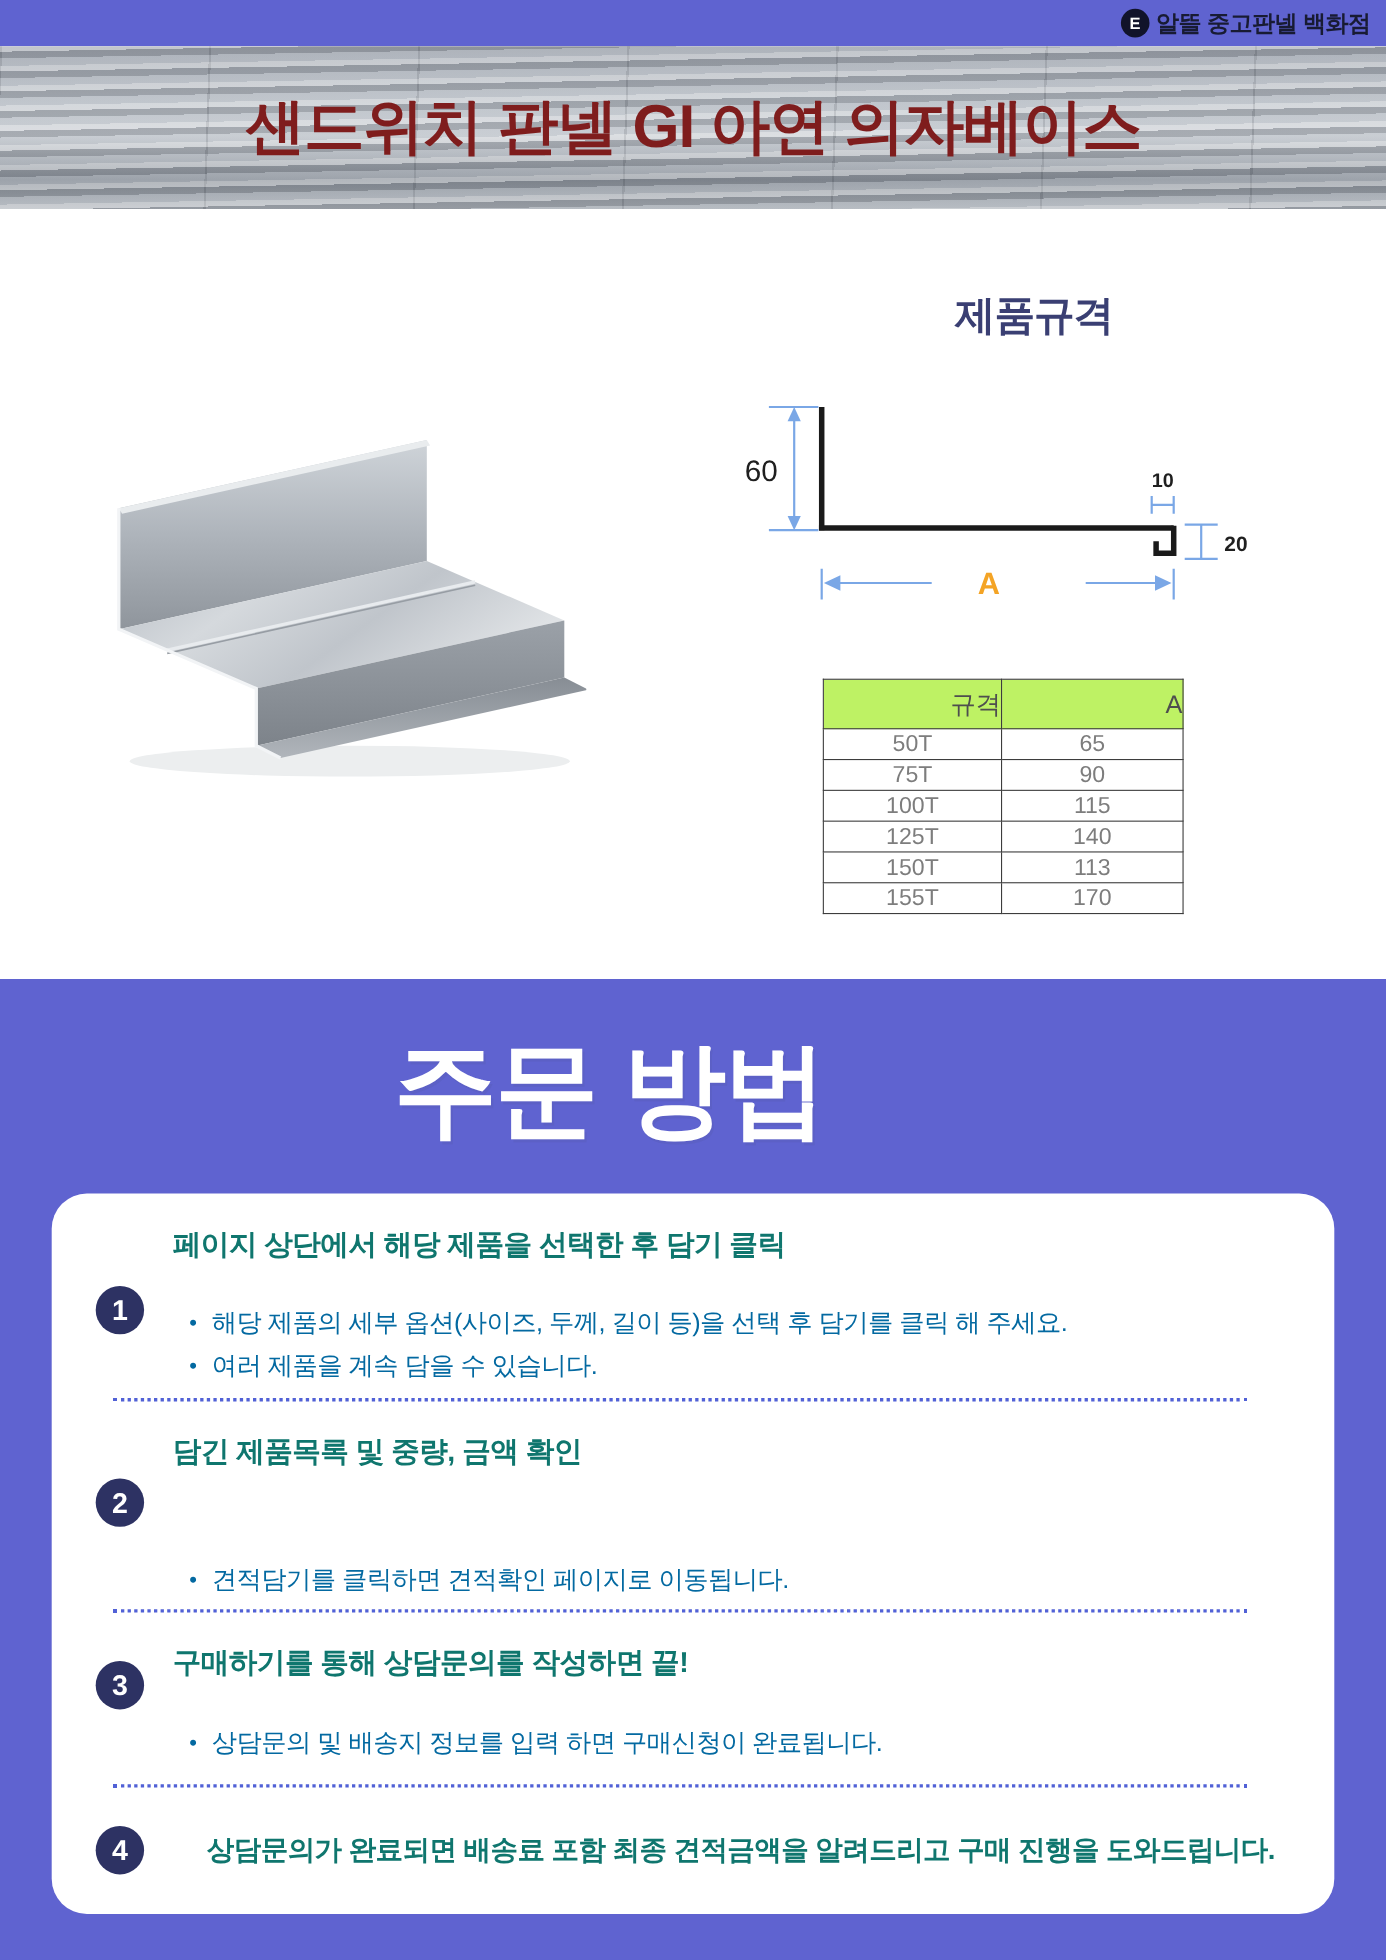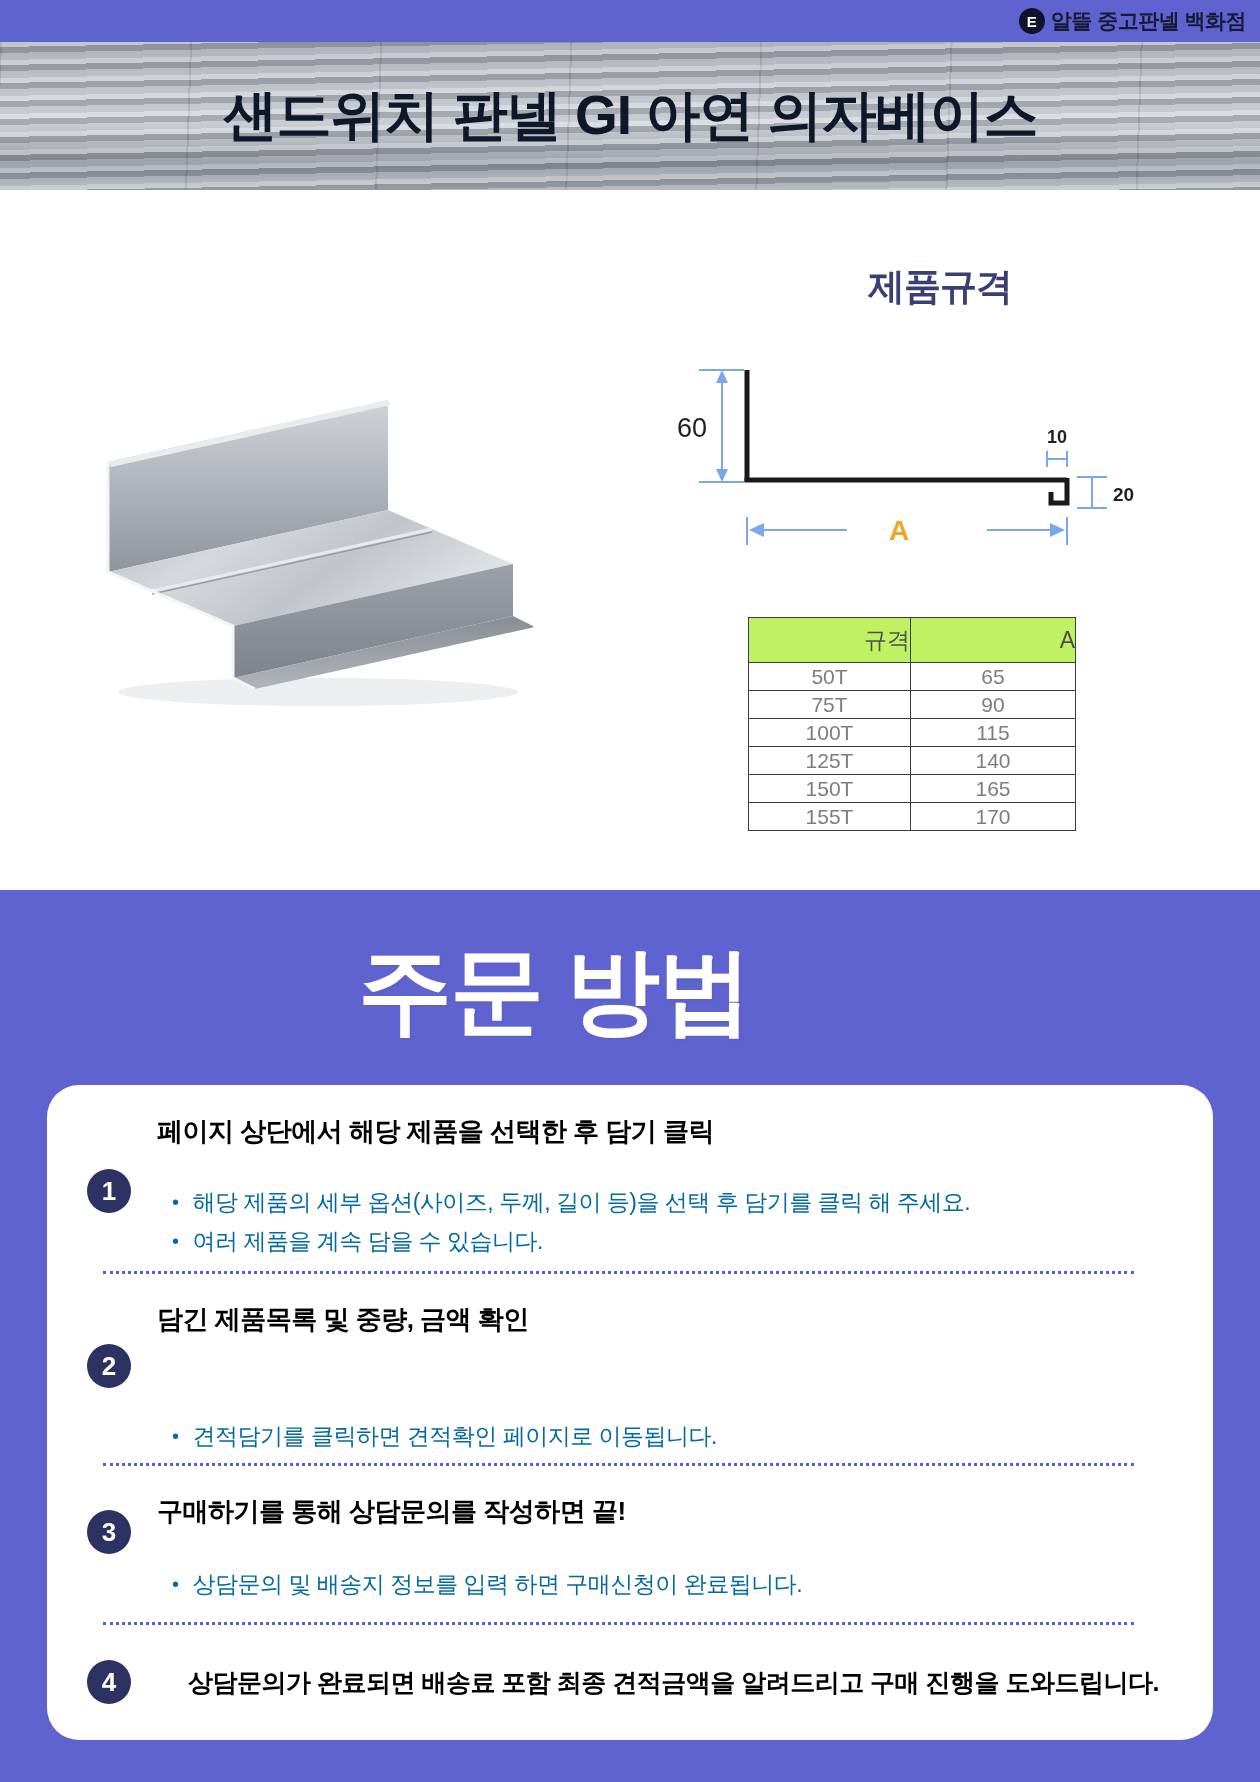--- a/index.html
+++ b/index.html
@@ -17,21 +17,21 @@
 
   
   .header { position:absolute; left:0; top:42px; width:1260px; height:148px; overflow:hidden;
             display:flex; align-items:center; justify-content:center; }
   .header-photo { position:absolute; inset:0;
       background:
         repeating-linear-gradient(179deg, rgba(255,255,255,0.30) 0 5px, rgba(70,76,86,0.28) 5px 11px, rgba(190,196,204,0.25) 11px 18px),
         repeating-linear-gradient(92deg, rgba(40,44,52,0.18) 0 2px, rgba(255,255,255,0) 2px 190px),
         linear-gradient(180deg, #a8adb5 0%, #c2c7cd 35%, #cdd1d6 55%, #9298a0 82%, #b5bac0 100%);
   }
-  .header-title { position:relative; color:#0f172a; font-size:55px; font-weight:900; letter-spacing:-1px; }
+  .header-title { position:relative; color:#7f1d1d; font-size:55px; font-weight:900; letter-spacing:-1px; }
 
   
   .spec-title { position:absolute; left:0; top:262px; width:1012px; text-align:right;
                 color:#3a3f73; font-size:37px; font-weight:bold; letter-spacing:-1px; }
   .product-svg { position:absolute; left:88px; top:392px; }
   .diagram-svg { position:absolute; left:615px; top:315px; }
 
   .spec-table { position:absolute; left:748px; top:617px; border-collapse:collapse; }
   .spec-table th, .spec-table td { border:1.5px solid #3d3d3d; text-align:center; vertical-align:middle; }
   .spec-table th { width:162px; height:45px; background:#bef264; color:#4e4e4e; font-size:23px; font-weight:normal;text-align:right; }
@@ -39,21 +39,21 @@
   .spec-table td { height:28px; color:#7d7d7d; font-size:21px; background:#ffffff; }
 
   
   .order-section { position:absolute; left:0; top:890px; width:1260px; height:892px; background:#5f63d0; }
   .order-title { position:absolute; left:0; top:38px; width:1108px; text-align:center; color:#ffffff;
                  font-size:94px; font-weight:900; letter-spacing:-2px; text-shadow:2px 2px 0 rgba(90,94,190,0.55); }
   .order-card { position:absolute; left:47px; top:195px; width:1166px; height:655px; background:#ffffff; border-radius:32px; }
 
   .step-circle { position:absolute; width:44px; height:44px; border-radius:50%; background:#2d3263;
                  color:#ffffff; font-size:26px; font-weight:bold; display:flex; align-items:center; justify-content:center; }
-  .step-title { position:absolute; color:#000000; font-size:26px; font-weight:bold; line-height:34px; letter-spacing:-0.5px; }
+  .step-title { position:absolute; color:#0f766e; font-size:26px; font-weight:bold; line-height:34px; letter-spacing:-0.5px; }
   .bullet-line { position:absolute; color:#0369a1; font-size:23px; line-height:34px; letter-spacing:-0.5px; white-space:nowrap; }
   .bullet-line .marker { display:inline-block; margin-right:14px; font-size:20px; vertical-align:1px; }
   .dotted-divider { position:absolute; left:56px; width:1031px; height:0; border-top:3px dotted #5161d6; }
   .step4-title { font-size:25px;margin-left:23px; }
 </style>
 </head>
 <body>
 
 <div class="page">
 
@@ -163,21 +163,21 @@
       <tr>
         <td>100T</td>
         <td>115</td>
       </tr>
       <tr>
         <td>125T</td>
         <td>140</td>
       </tr>
       <tr>
         <td>150T</td>
-        <td>165</td>
+        <td>113</td>
       </tr>
       <tr>
         <td>155T</td>
         <td>170</td>
       </tr>
     </tbody>
   </table>
 
   <div class="order-section">
     <div class="order-title">주문 방법</div>

